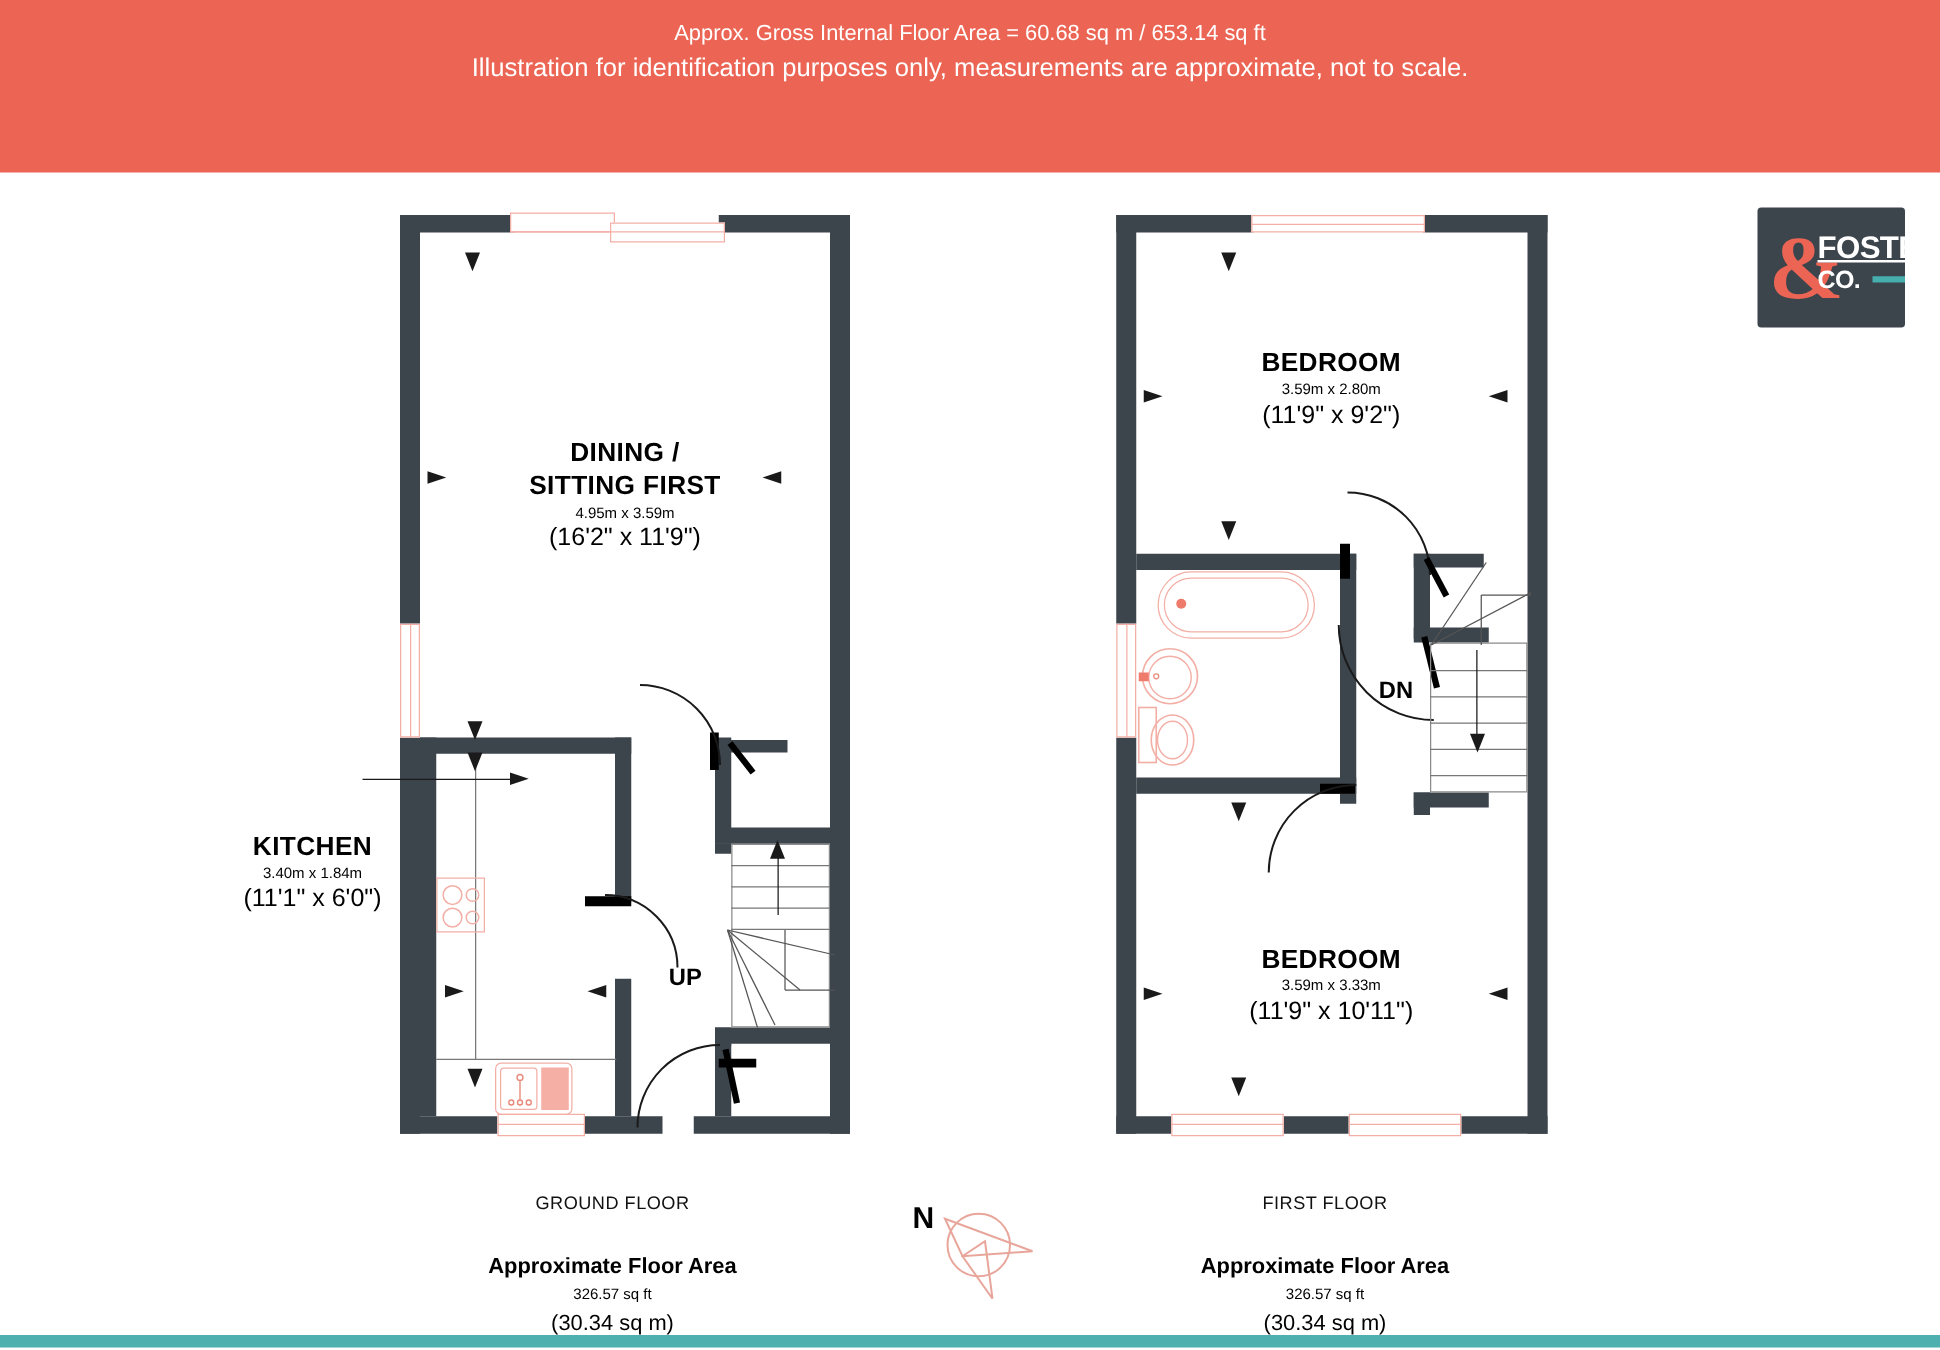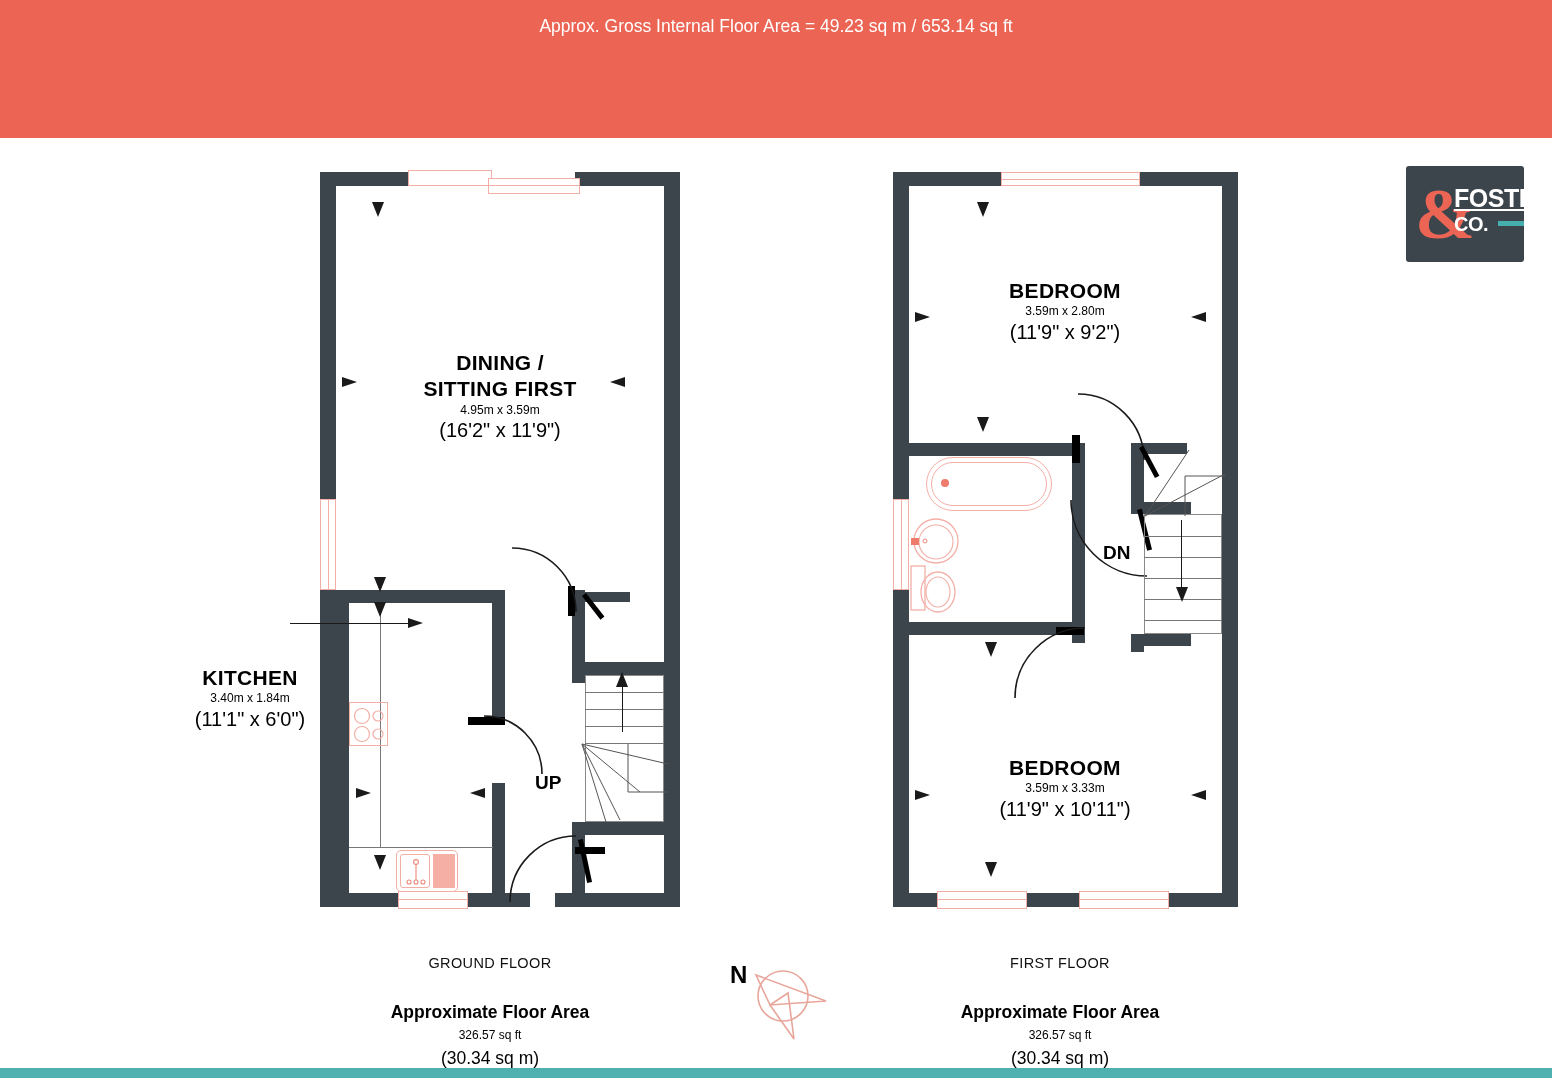--- a/index.html
+++ b/index.html
@@ -69,21 +69,22 @@
 
   .compass{position:absolute;left:730px;top:955px;width:110px;height:105px;}
   .compass .nlet{position:absolute;left:0px;top:6px;font-size:24px;font-weight:bold;color:#000;}
   .bottombar{position:absolute;left:0;top:1068px;width:1552px;height:10px;background:#4EB0AF;}
   svg{display:block;overflow:visible;}
 </style>
 </head>
 <body>
 
 <div class="header">
-  <div class="sub1">Approx. Gross Internal Floor Area = 49.23 sq m / 653.14 sq ft</div>
+  <div class="sub1">Approx. Gross Internal Floor Area = 60.68 sq m / 653.14 sq ft</div>
+  <div class="sub2">Illustration for identification purposes only, measurements are approximate, not to scale.</div>
 </div>
 
 <div class="logo">
   <div class="amp">&amp;</div>
   <div class="foster">FOSTER</div>
   <div class="co">CO.</div>
   <div class="dash"></div>
 </div>
 
 <div class="plan" style="left:320px;top:172px;width:360px;height:735px;">

